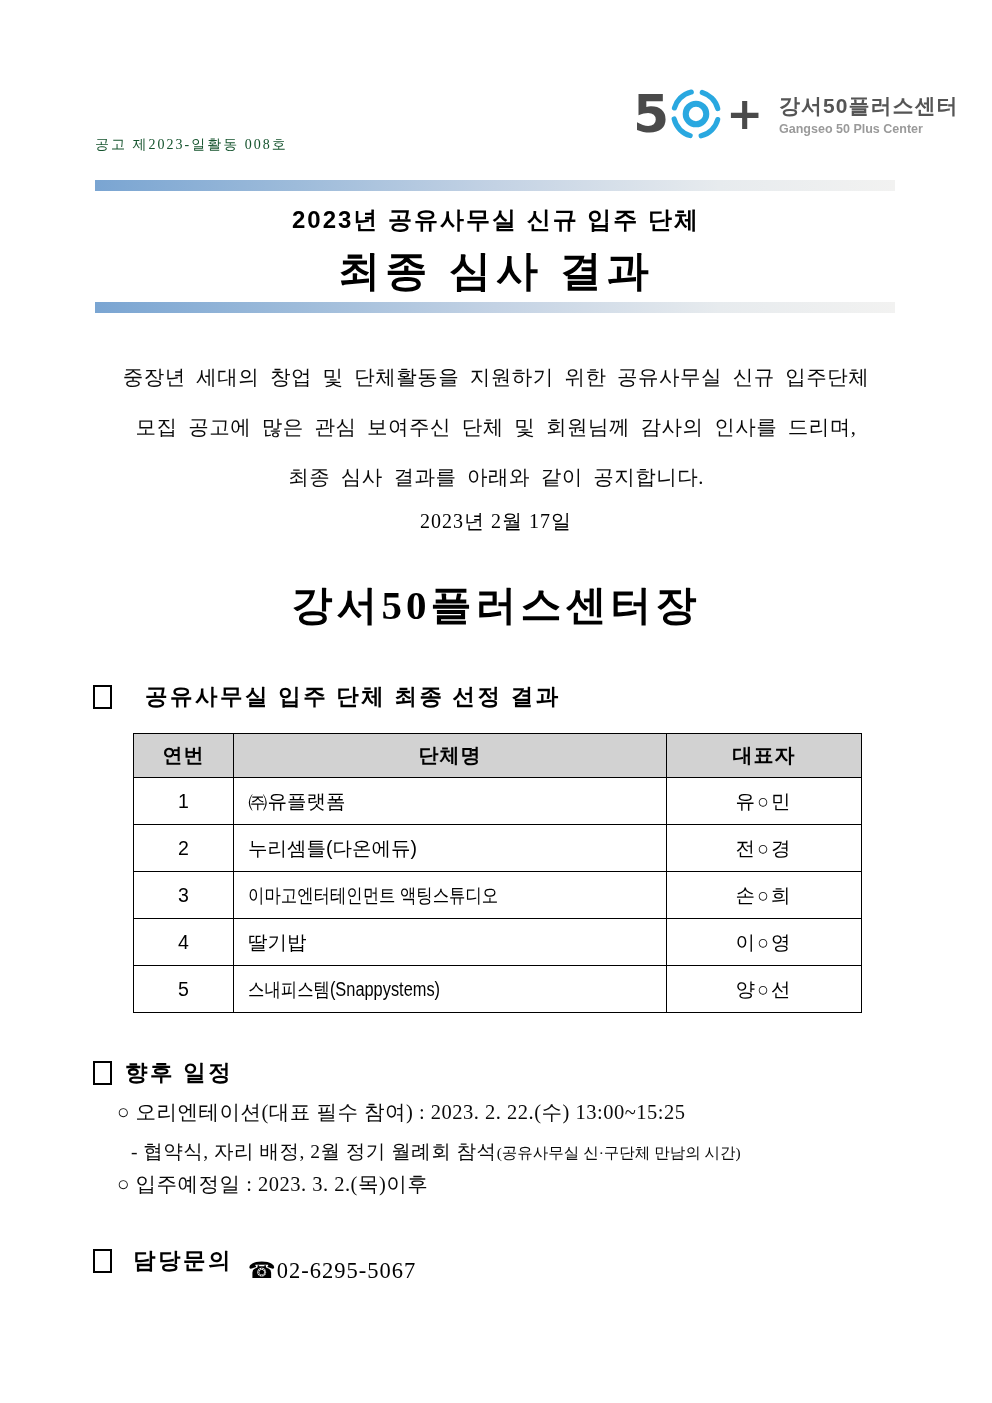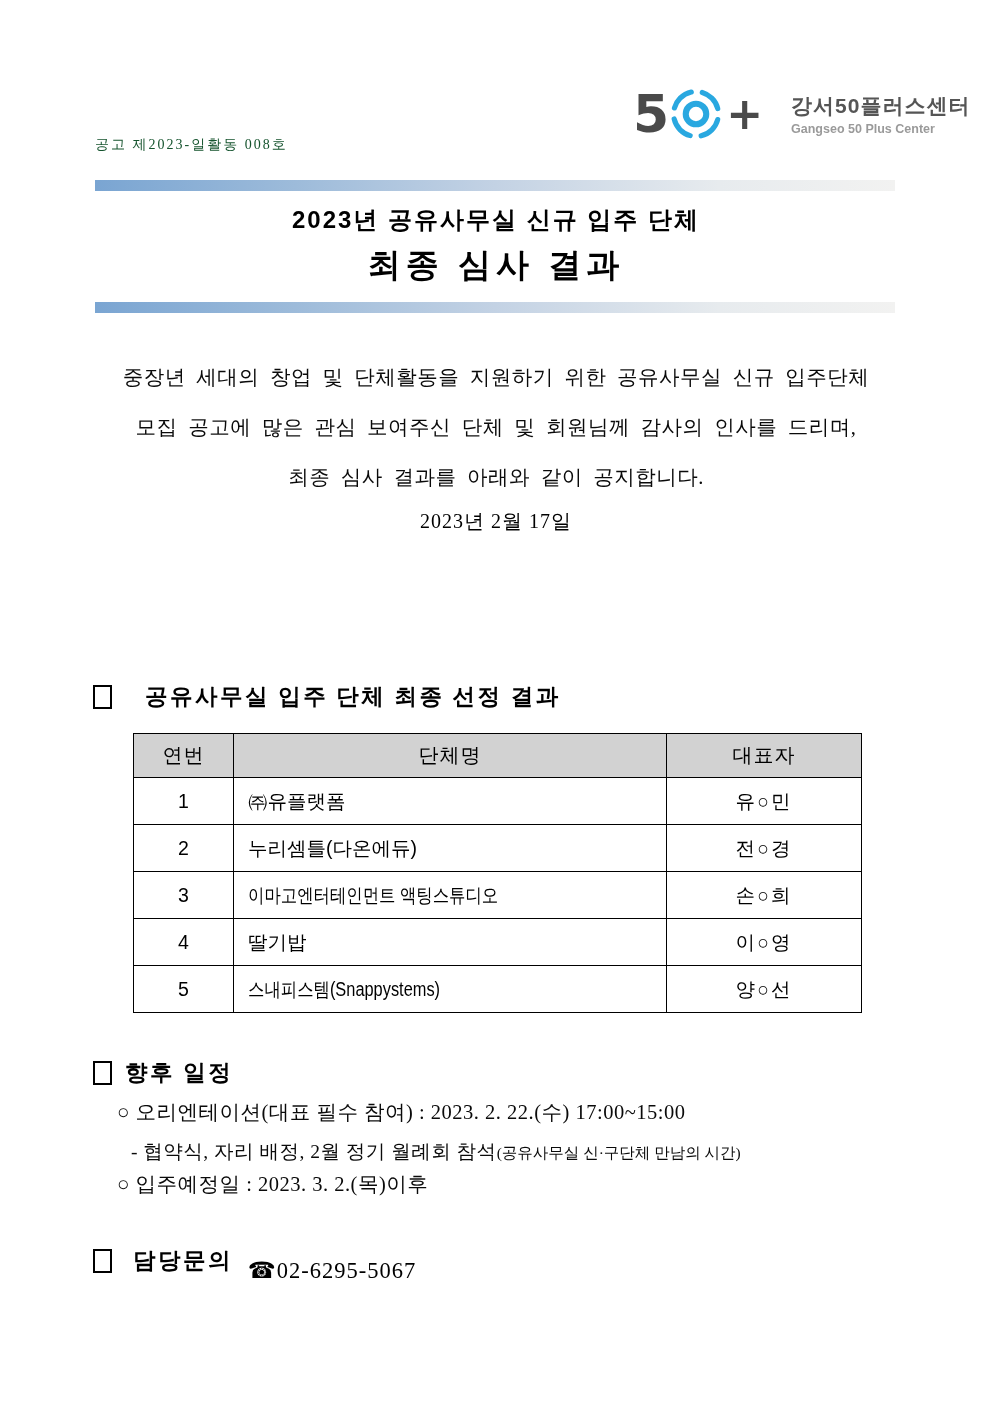--- a/index.html
+++ b/index.html
@@ -19,39 +19,39 @@
     font-size:14px; letter-spacing:2px; color:#14532d;
   }
   .logo {
     position:absolute; left:633px; top:86px;
     display:flex; align-items:center; gap:4px;
   }
   .logo-mark { display:flex; align-items:center; font-family:"DejaVu Sans", sans-serif; }
   .logo-five { font-size:52px; font-weight:bold; color:#4a4a4a; line-height:1; letter-spacing:-2px; }
   .logo-circle { width:56px; height:56px; margin:0 1px; }
   .logo-plus { font-size:44px; font-weight:bold; color:#4a4a4a; line-height:1; margin-left:1px; }
-  .logo-text { margin-left:24px; display:flex; flex-direction:column; justify-content:center; }
+  .logo-text { margin-left:12px; display:flex; flex-direction:column; justify-content:center; }
   .logo-name-ko { font-family:"Liberation Sans", sans-serif; font-weight:bold; font-size:21px; color:#555; letter-spacing:1px; }
   .logo-name-en { font-family:"Liberation Sans", sans-serif; font-weight:bold; font-size:12.5px; color:#9a9a9a; margin-top:2px; }
   
   .grad-bar {
     position:absolute; left:95px; width:800px; height:11px;
     background:linear-gradient(90deg,#7aa5d2 0%, #9dbbda 25%, #c3d2e4 50%, #e7ebee 78%, #f2f2f1 100%);
   }
   .bar-top { top:180px; }
   .bar-bottom { top:302px; }
   .title-sub {
     position:absolute; top:204px; left:0; width:992px; text-align:center;
     font-family:"Liberation Sans", sans-serif;
     font-weight:bold; font-size:24px; letter-spacing:2px; color:#000;
   }
   .title-main {
     position:absolute; top:243px; left:0; width:992px; text-align:center;
     font-family:"Liberation Sans", sans-serif;
-    font-weight:bold; font-size:33px; letter-spacing:5px; color:#000;
+    font-weight:bold; font-size:42px; letter-spacing:5px; color:#000;
   }
   
   .intro { position:absolute; top:352px; left:96px; width:800px; text-align:center; }
   .intro-line { font-size:20.5px; line-height:50px; word-spacing:5px; letter-spacing:0.5px; color:#0a0a0a; }
   .date-line {
     position:absolute; top:508px; left:0; width:992px; text-align:center;
     font-size:20px; letter-spacing:1px;
   }
   .director {
     position:absolute; top:578px; left:0; width:992px; text-align:center;
@@ -70,21 +70,21 @@
   .contact-phone { font-weight:normal; letter-spacing:1px;margin-top:20px; }
   
   .result-table {
     position:absolute; left:133px; top:733px;
     border-collapse:collapse;
     font-family:"Liberation Sans", sans-serif;
   }
   .result-table th, .result-table td { border:1.5px solid #000; }
   .result-table th {
     background:#d2d2d2; height:44px;
-    font-size:20px; font-weight:normal; letter-spacing:1px;
+    font-size:20px; font-weight:bold; letter-spacing:1px;
   }
   .result-table td { height:47px; font-size:19.5px; }
   .col-no  { width:100px; }
   .col-name{ width:433px; }
   .col-rep { width:195px; }
   .cell-no  { text-align:center; }
   .cell-name{ text-align:left; padding-left:14px; }
   .cell-rep { text-align:center; letter-spacing:2px; }
   .squeeze { display:inline-block; transform:scaleX(0.84); transform-origin:left center; white-space:nowrap; }
   
@@ -125,20 +125,21 @@
   <div class="title-main">최종 심사 결과</div>
   <div class="grad-bar bar-bottom"></div>
 
   <div class="intro">
     <div class="intro-line">중장년 세대의 창업 및 단체활동을 지원하기 위한 공유사무실 신규 입주단체</div>
     <div class="intro-line">모집 공고에 많은 관심 보여주신 단체 및 회원님께 감사의 인사를 드리며,</div>
     <div class="intro-line">최종 심사 결과를 아래와 같이 공지합니다.</div>
   </div>
 
   <div class="date-line">2023년 2월 17일</div>
+  <div class="director">강서50플러스센터장</div>
 
   <div class="section-heading sec-selection">
     <span class="checkbox"></span>
     <span class="heading-label">공유사무실 입주 단체 최종 선정 결과</span>
   </div>
 
   <table class="result-table">
     <colgroup>
         <col class="col-no">
         <col class="col-name">
@@ -177,21 +178,21 @@
         <td class="cell-name"><span class="squeeze">스내피스템(Snappystems)</span></td>
         <td class="cell-rep">양○선</td>
       </tr>
     </tbody>
   </table>
 
   <div class="section-heading sec-schedule">
     <span class="checkbox"></span>
     <span class="heading-label">향후 일정</span>
   </div>
-  <div class="bullet bullet-1">○ 오리엔테이션(대표 필수 참여) : 2023. 2. 22.(수) 17:00~15:00</div>
+  <div class="bullet bullet-1">○ 오리엔테이션(대표 필수 참여) : 2023. 2. 22.(수) 13:00~15:25</div>
   <div class="bullet bullet-sub">
     <span>- 협약식, 자리 배정, 2월 정기 월례회 참석</span><span class="note">(공유사무실 신·구단체 만남의 시간)</span>
   </div>
   <div class="bullet bullet-2">○ 입주예정일 : 2023. 3. 2.(목)이후</div>
 
   <div class="section-heading sec-contact">
     <span class="checkbox"></span>
     <span class="heading-label">담당문의</span>
     <span class="heading-label contact-phone">&nbsp;<span>☎02-6295-5067</span></span>
   </div>

